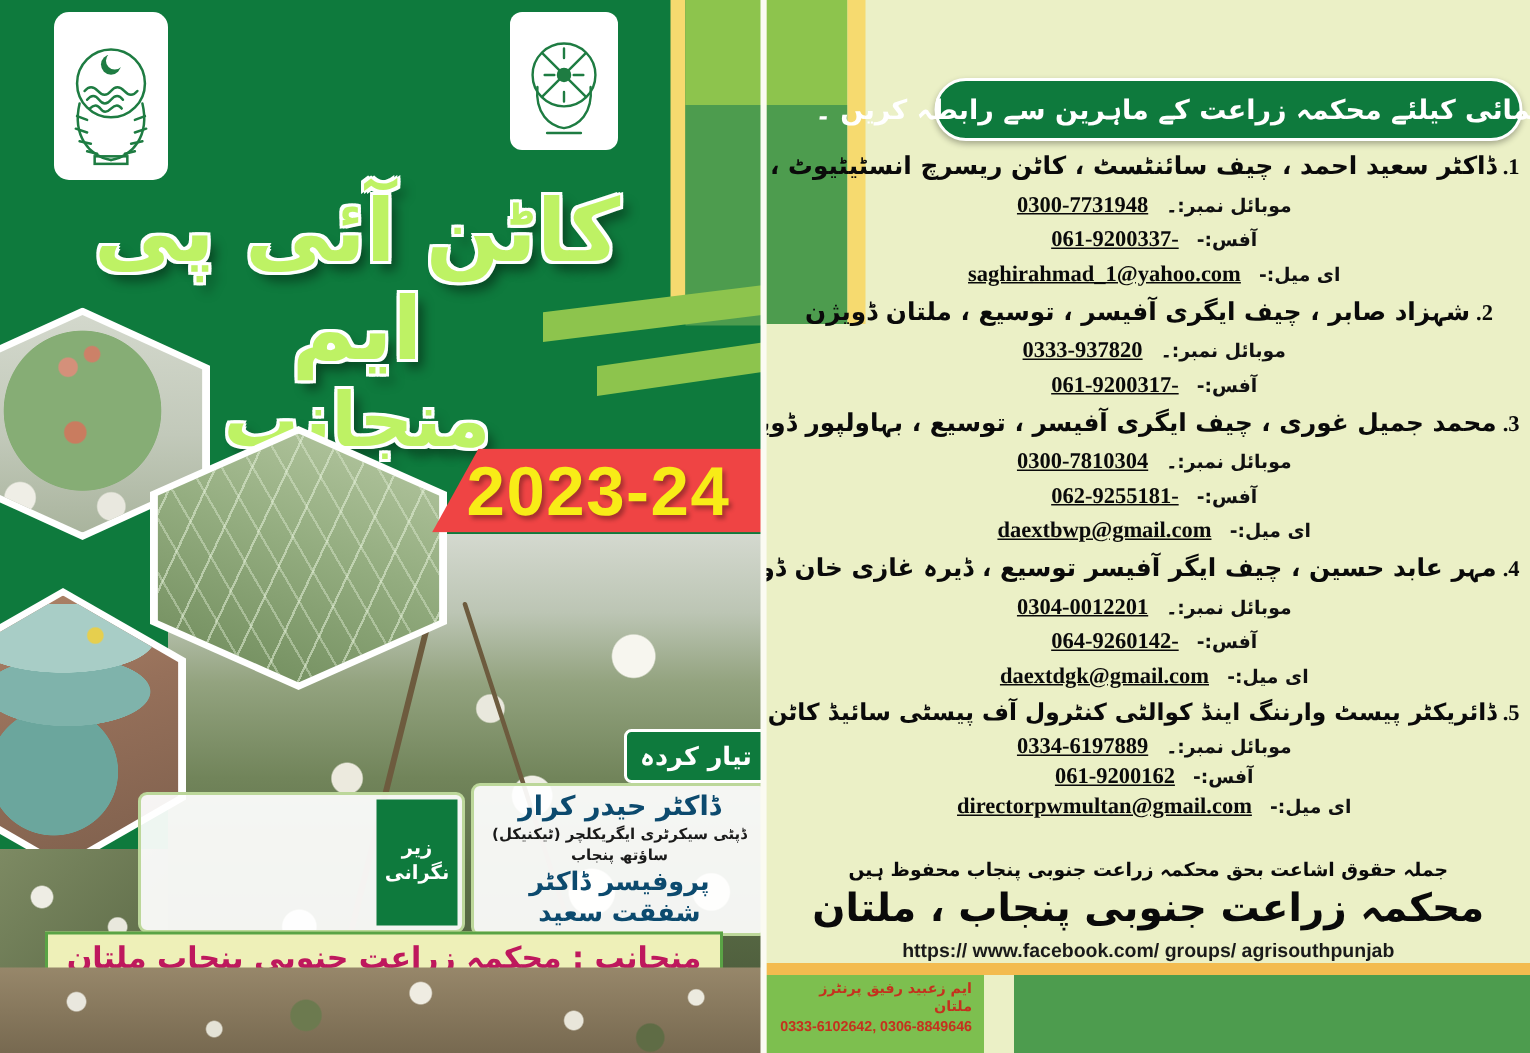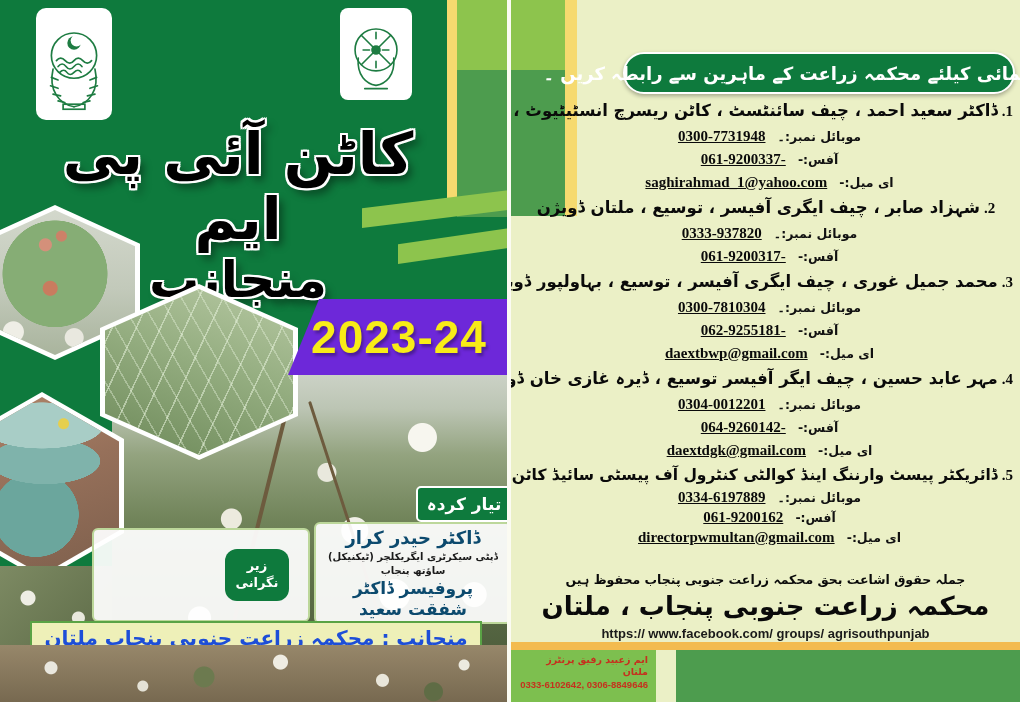--- a/index.html
+++ b/index.html
@@ -10,21 +10,21 @@
   
   .panel-left{position:absolute;left:0;top:0;width:510px;height:702px;
               background:#0e7a3d;overflow:hidden;}
 
   .logo-card{position:absolute;background:#fff;border-radius:10px;
              display:flex;align-items:center;justify-content:center;}
   .logo-punjab{left:36px;top:8px;width:76px;height:112px;}
   .logo-agri{left:340px;top:8px;width:72px;height:92px;border-radius:8px;}
 
   .cover-title{position:absolute;left:28px;top:122px;width:420px;text-align:center;
-               color:#000000;font-weight:bold;direction:rtl;}
+               color:#bef264;font-weight:bold;direction:rtl;}
   .cover-title .t1{font-size:58px;line-height:1.12;
     text-shadow:-2px -2px 0 #fff,2px -2px 0 #fff,-2px 2px 0 #fff,2px 2px 0 #fff,
                  0 -2px 0 #fff,0 2px 0 #fff,-2px 0 0 #fff,2px 0 0 #fff,
                  5px 6px 8px rgba(0,0,0,.45);}
   .cover-title .t2{font-size:50px;line-height:1.15;
     text-shadow:-2px -2px 0 #fff,2px -2px 0 #fff,-2px 2px 0 #fff,2px 2px 0 #fff,
                  0 -2px 0 #fff,0 2px 0 #fff,-2px 0 0 #fff,2px 0 0 #fff,
                  5px 6px 8px rgba(0,0,0,.45);}
 
   .strip-y-left{position:absolute;left:447px;top:0;width:10px;height:206px;background:#f6da6f;}
@@ -77,52 +77,52 @@
       radial-gradient(ellipse 36% 13% at 52% 36%, #7fb3ab 0 99%, rgba(0,0,0,0) 100%),
       radial-gradient(ellipse 28% 24% at 46% 66%, #6ba69d 0 99%, rgba(0,0,0,0) 100%),
       linear-gradient(160deg,#b08569 0%,#96705a 45%,#7d5f4c 100%);}
 
   .photo-side{position:absolute;left:0;top:566px;width:112px;height:80px;
     background:
       radial-gradient(circle at 25% 40%, #eeede4 0 7px, rgba(0,0,0,0) 8px),
       radial-gradient(circle at 70% 65%, #e9e8dd 0 6px, rgba(0,0,0,0) 7px),
       linear-gradient(135deg,#7d8a63 0%,#5d6b47 100%);}
 
-  .band-year{position:absolute;left:288px;top:299px;width:222px;height:76px;
-             background:#6d28d9;clip-path:polygon(14% 0,100% 0,100% 100%,0 100%);
+  .band-year{position:absolute;left:288px;top:299px;width:222px;height:56px;
+             background:#ef4444;clip-path:polygon(14% 0,100% 0,100% 100%,0 100%);
              display:flex;align-items:center;justify-content:center;}
   .band-year span{font-family:"Liberation Sans",sans-serif;font-weight:bold;
                   font-size:46px;color:#f8ec17;letter-spacing:1px;
                   text-shadow:2px 3px 3px rgba(0,0,0,.3);}
 
   .prep-label{position:absolute;left:416px;top:486px;width:96px;height:36px;
               background:#0e7a3d;border:2px solid #fff;border-radius:5px;
               color:#fff;font-size:17px;font-weight:bold;direction:rtl;
               display:flex;align-items:center;justify-content:center;}
   .prep-box{position:absolute;left:314px;top:522px;width:198px;height:102px;
             background:rgba(255,255,255,.93);border:2px solid #bcd79a;border-radius:6px;
             padding:3px 6px;text-align:center;direction:rtl;}
   .prep-name{color:#0c4a6e;font-weight:bold;font-size:18px;line-height:1.25;}
   .prep-role{color:#1a1a1a;font-weight:bold;font-size:10px;line-height:1.4;}
   .prep-org{color:#3c3c3c;font-weight:bold;font-size:12px;text-align:left;
             font-family:"Liberation Sans",sans-serif;direction:ltr;line-height:1.2;}
 
   .sup-box{position:absolute;left:92px;top:528px;width:218px;height:94px;
            background:rgba(255,255,255,.93);border:2px solid #bcd79a;border-radius:6px;
            direction:rtl;display:flex;}
-  .sup-label{width:64px;background:#0e7a3d;color:#fff;font-size:13px;font-weight:bold;
+  .sup-label{width:54px;background:#0e7a3d;color:#fff;font-size:13px;font-weight:bold;
              display:flex;align-items:center;justify-content:center;text-align:center;
-             border-radius:12px;margin:19px;line-height:1.3;}
+             border-radius:0;margin:3px;line-height:1.3;}
   .sup-body{flex:1;text-align:center;padding:4px 2px;}
   .sup-name{color:#c5311e;font-weight:bold;font-size:24px;line-height:1.3;}
   .sup-role{color:#1a1a1a;font-weight:bold;font-size:10px;line-height:1.5;}
 
   .cover-band{position:absolute;left:30px;top:621px;width:452px;height:52px;
               background:#eef0b8;border:2px solid #5aa345;text-align:center;padding-top:2px;}
-  .cover-band .l1{color:#1d4ed8;font-weight:bold;font-size:20px;direction:rtl;line-height:1.3;}
+  .cover-band .l1{color:#be185d;font-weight:bold;font-size:20px;direction:rtl;line-height:1.3;}
   .cover-band .l2{color:#111;font-weight:bold;font-size:14px;
                   font-family:"Liberation Sans",sans-serif;line-height:1.2;}
 
   .photo-strip{position:absolute;left:0;top:645px;width:510px;height:57px;
     background:
       radial-gradient(circle at 10% 40%, #e9e7de 0 6px, rgba(0,0,0,0) 7px),
       radial-gradient(circle at 28% 72%, #e4e2d6 0 5px, rgba(0,0,0,0) 6px),
       radial-gradient(circle at 55% 30%, #efece2 0 7px, rgba(0,0,0,0) 8px),
       radial-gradient(circle at 75% 62%, #e9e6da 0 6px, rgba(0,0,0,0) 7px),
       radial-gradient(circle at 91% 35%, #eceadf 0 5px, rgba(0,0,0,0) 6px),

